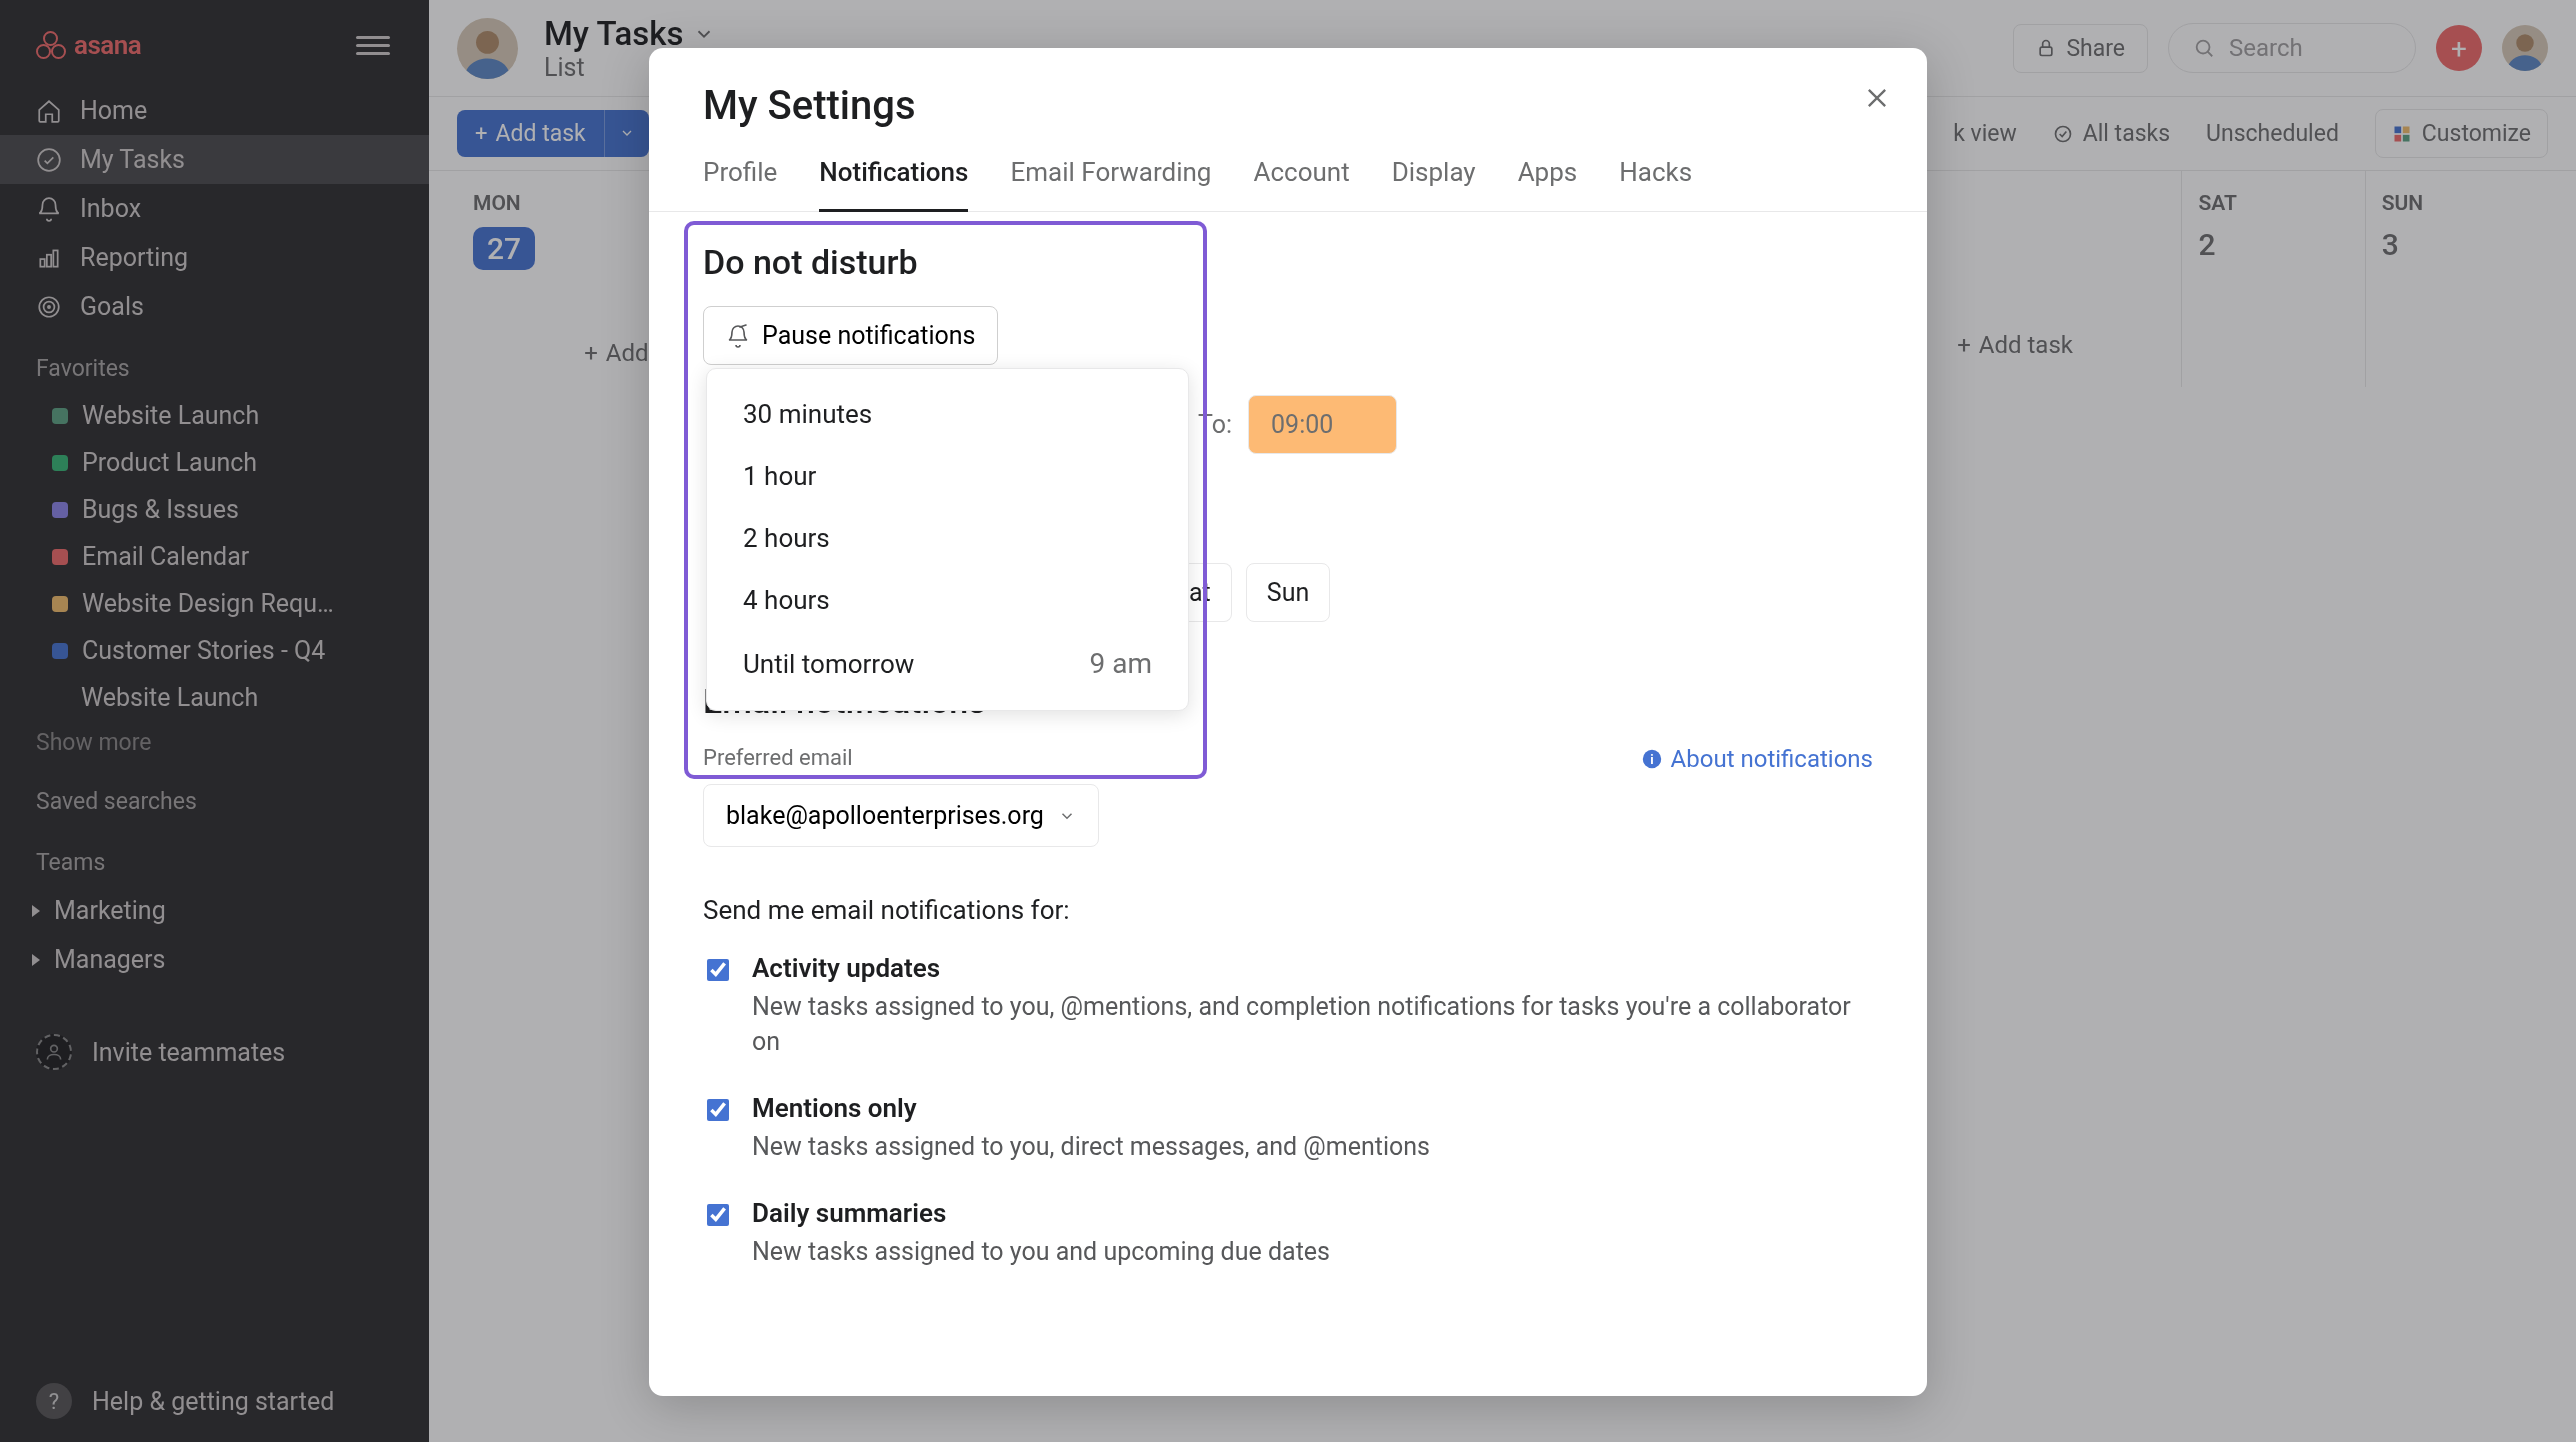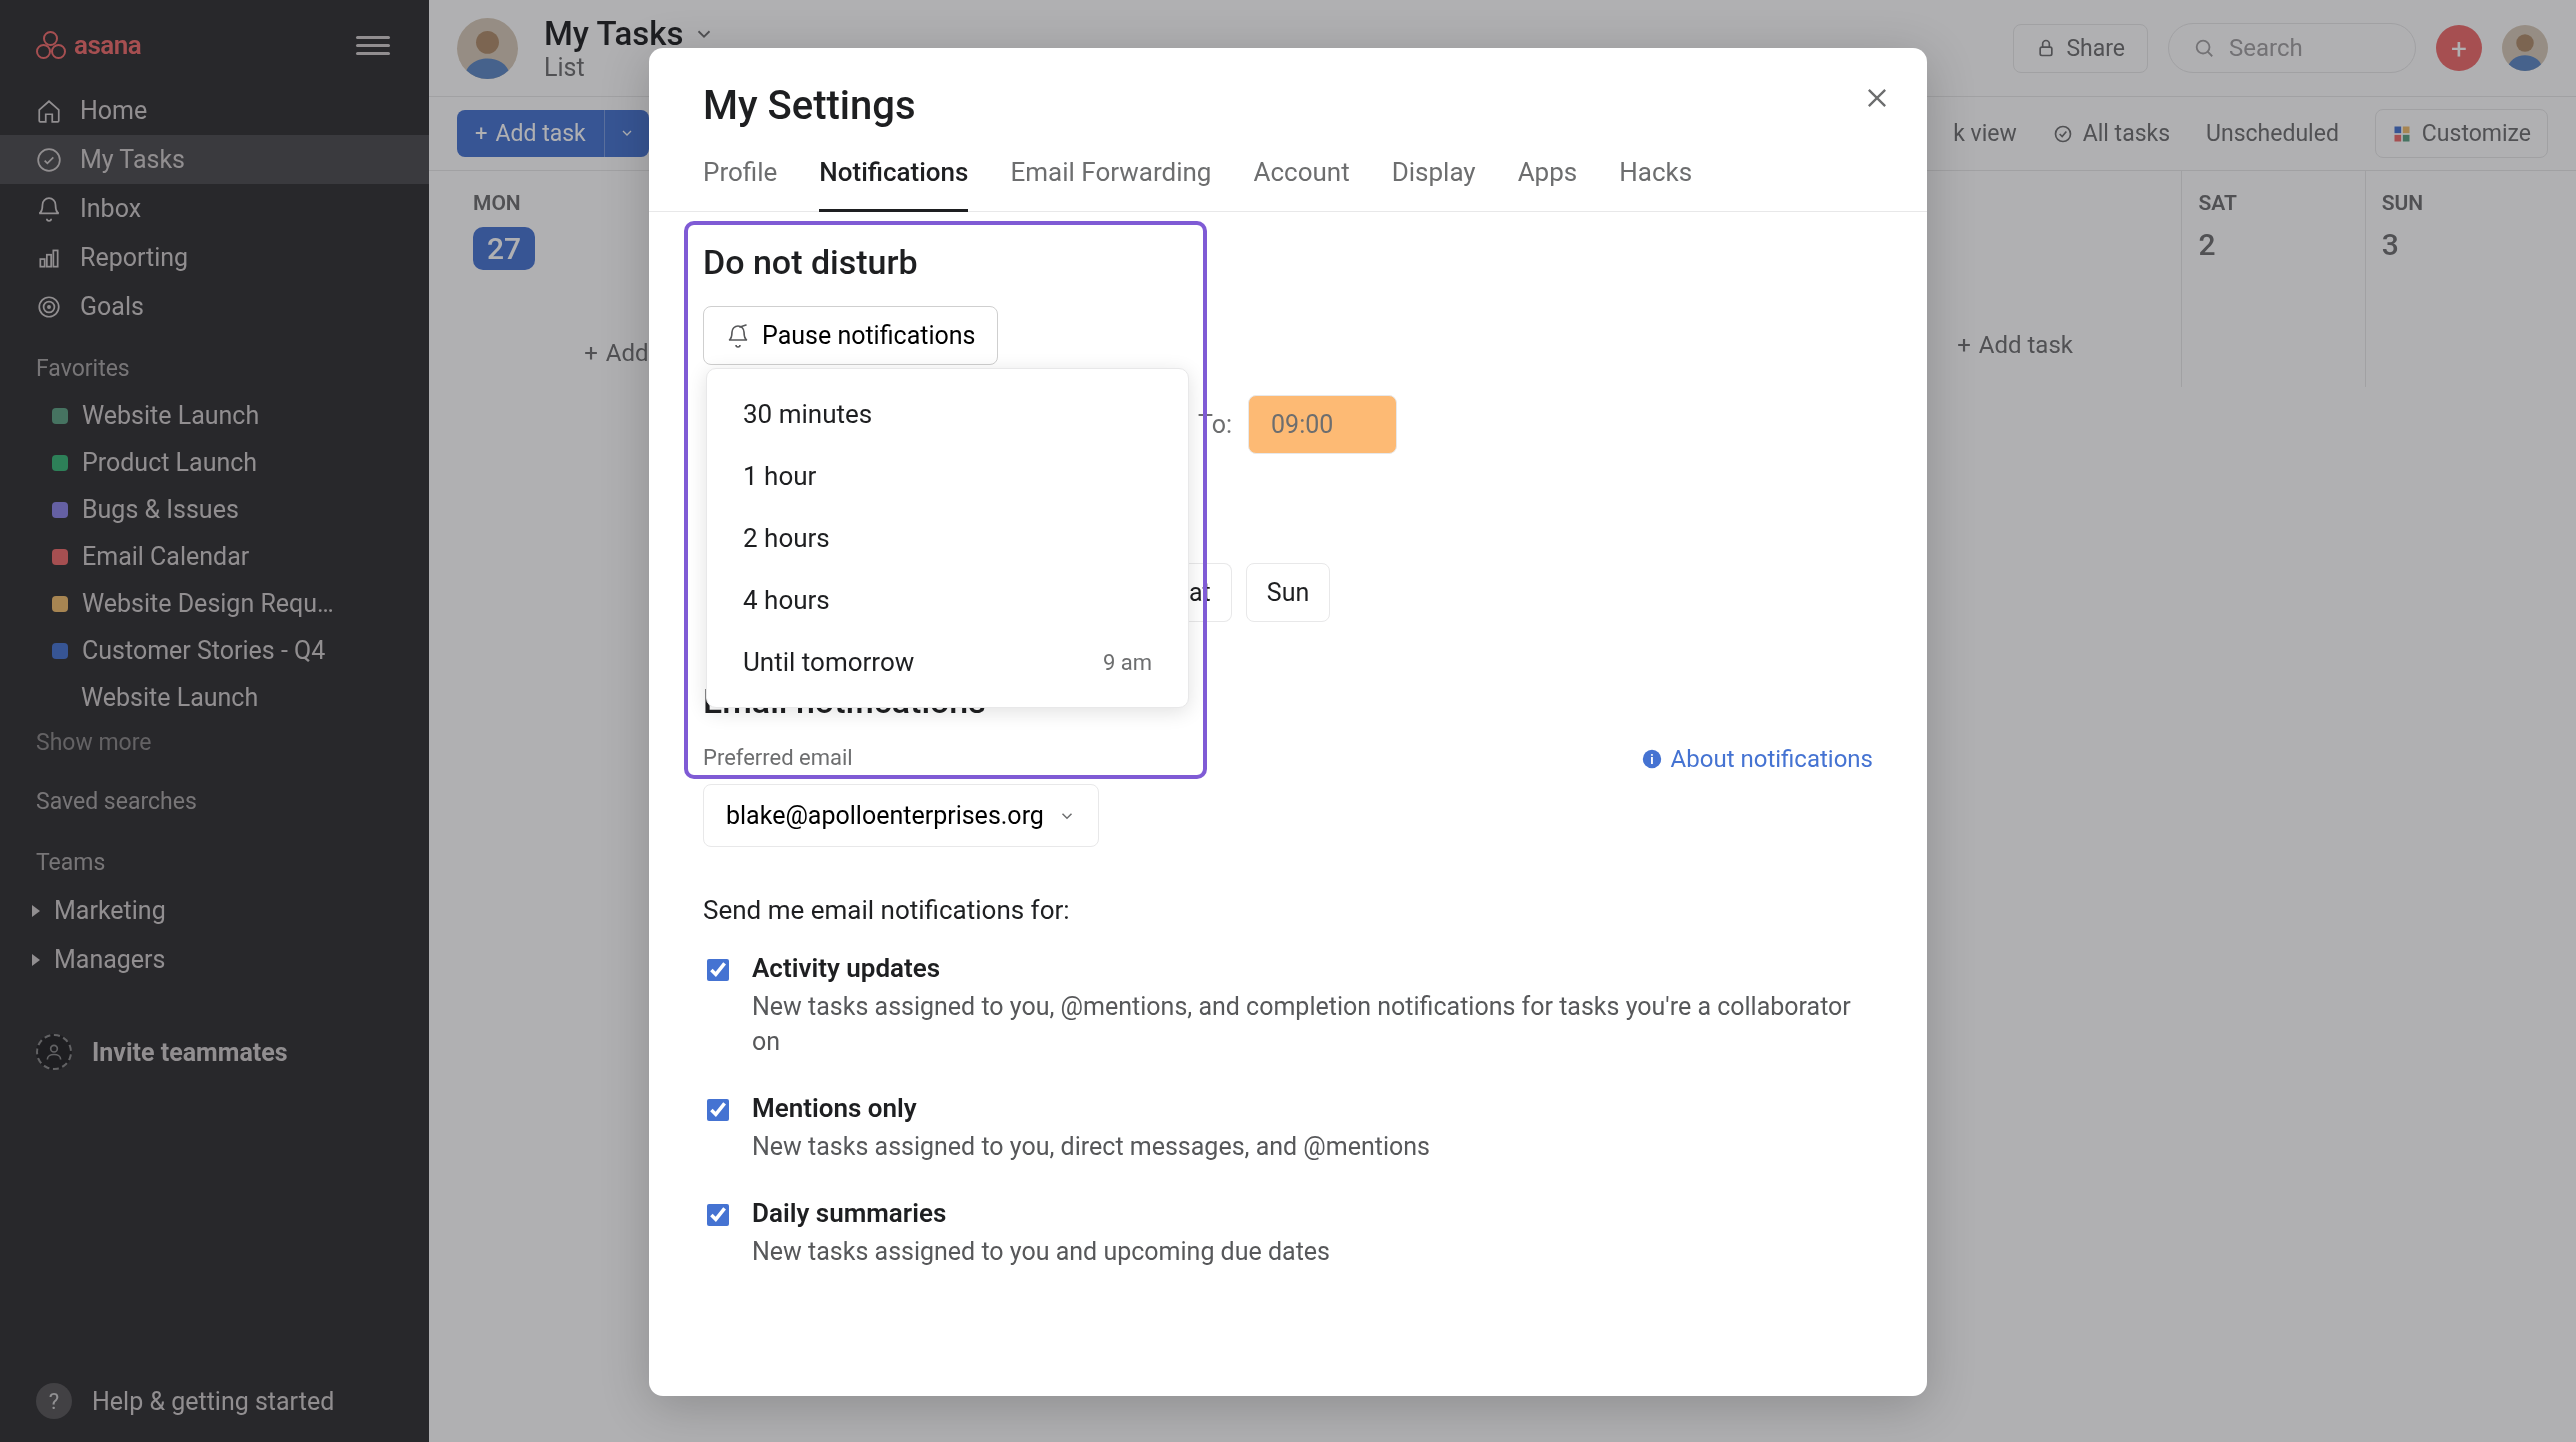--- a/index.html
+++ b/index.html
@@ -81,21 +81,21 @@
   .modal-title{font-size:40px;font-weight:500;color:var(--text-dark);}
   .close-x{position:absolute;top:36px;right:36px;cursor:pointer;color:var(--text-grey);}
   .tabs{display:flex;gap:42px;padding:28px 54px 0 54px;border-bottom:1px solid var(--border);}
   .tab{padding-bottom:22px;font-size:26px;color:var(--text-grey);cursor:pointer;margin-bottom:-1px;}
   .tab.active{color:var(--text-dark);border-bottom:3px solid var(--text-dark);font-weight:500;}
   .modal-body{padding:30px 54px;overflow:auto;flex:1;}
   .section-title{font-size:34px;font-weight:500;color:var(--text-dark);margin-bottom:24px;}
   .pause-btn{display:inline-flex;align-items:center;gap:12px;border:1px solid #cfcfcf;background:#fff;border-radius:8px;padding:14px 22px;font-size:25px;cursor:pointer;margin-bottom:0;}
   .dropdown{position:absolute;z-index:25;background:#fff;border:1px solid var(--border);border-radius:10px;box-shadow:0 4px 20px rgba(0,0,0,0.12);padding:14px 0;width:483px;}
   .dd-item{padding:16px 36px;font-size:26px;color:var(--text-dark);cursor:pointer;display:flex;justify-content:space-between;align-items:center;}
-  .dd-item .meta{color:var(--text-grey);font-size:22px;}
+  .dd-item .meta{color:var(--text-grey);font-size:28px;}
   .to-block{display:flex;align-items:center;gap:16px;}
   .to-lbl{color:var(--text-grey);font-size:25px;}
   .time-input{background:#fdba74;border:1px solid var(--border);border-radius:8px;padding:14px 22px;font-size:25px;color:var(--text-grey);width:149px;}
   .day-btn{border:1px solid var(--border);background:#fff;border-radius:8px;padding:14px 20px;font-size:25px;color:var(--text-dark);cursor:pointer;}
   .email-section{margin-top:59px;}
   .pref-lbl{font-size:22px;color:var(--text-grey);margin-bottom:14px;}
   .about-link{color:var(--asana-blue);font-size:24px;display:flex;align-items:center;gap:8px;cursor:pointer;}
   .email-select{border:1px solid var(--border);border-radius:8px;padding:16px 22px;font-size:25px;display:inline-flex;align-items:center;gap:14px;cursor:pointer;}
   .send-lbl{font-size:26px;color:var(--text-dark);margin-top:48px;margin-bottom:28px;}
   .check-row{display:flex;gap:20px;margin-bottom:34px;align-items:flex-start;}
@@ -207,21 +207,21 @@
     <div class="section-label">Teams</div>
     <div class="team-item">
         <div class="caret"></div>
         <span>Marketing</span>
       </div>
     <div class="team-item">
         <div class="caret"></div>
         <span>Managers</span>
       </div>
 
-    <div class="invite-block" style="margin-top:30px;font-weight:bold;">
+    <div class="invite-block" style="margin-top:30px;">
       <div class="invite-avatar">
           <svg width="20" height="20" viewBox="0 0 24 24" fill="none" stroke="#888" stroke-width="2">
             <circle cx="12" cy="8" r="4"></circle>
             <path d="M4 21c0-4 4-6 8-6s8 2 8 6"></path>
           </svg>
         </div>
       <span>Invite teammates</span>
     </div>
     <div class="help-block">
       <div class="help-icon">?</div>

